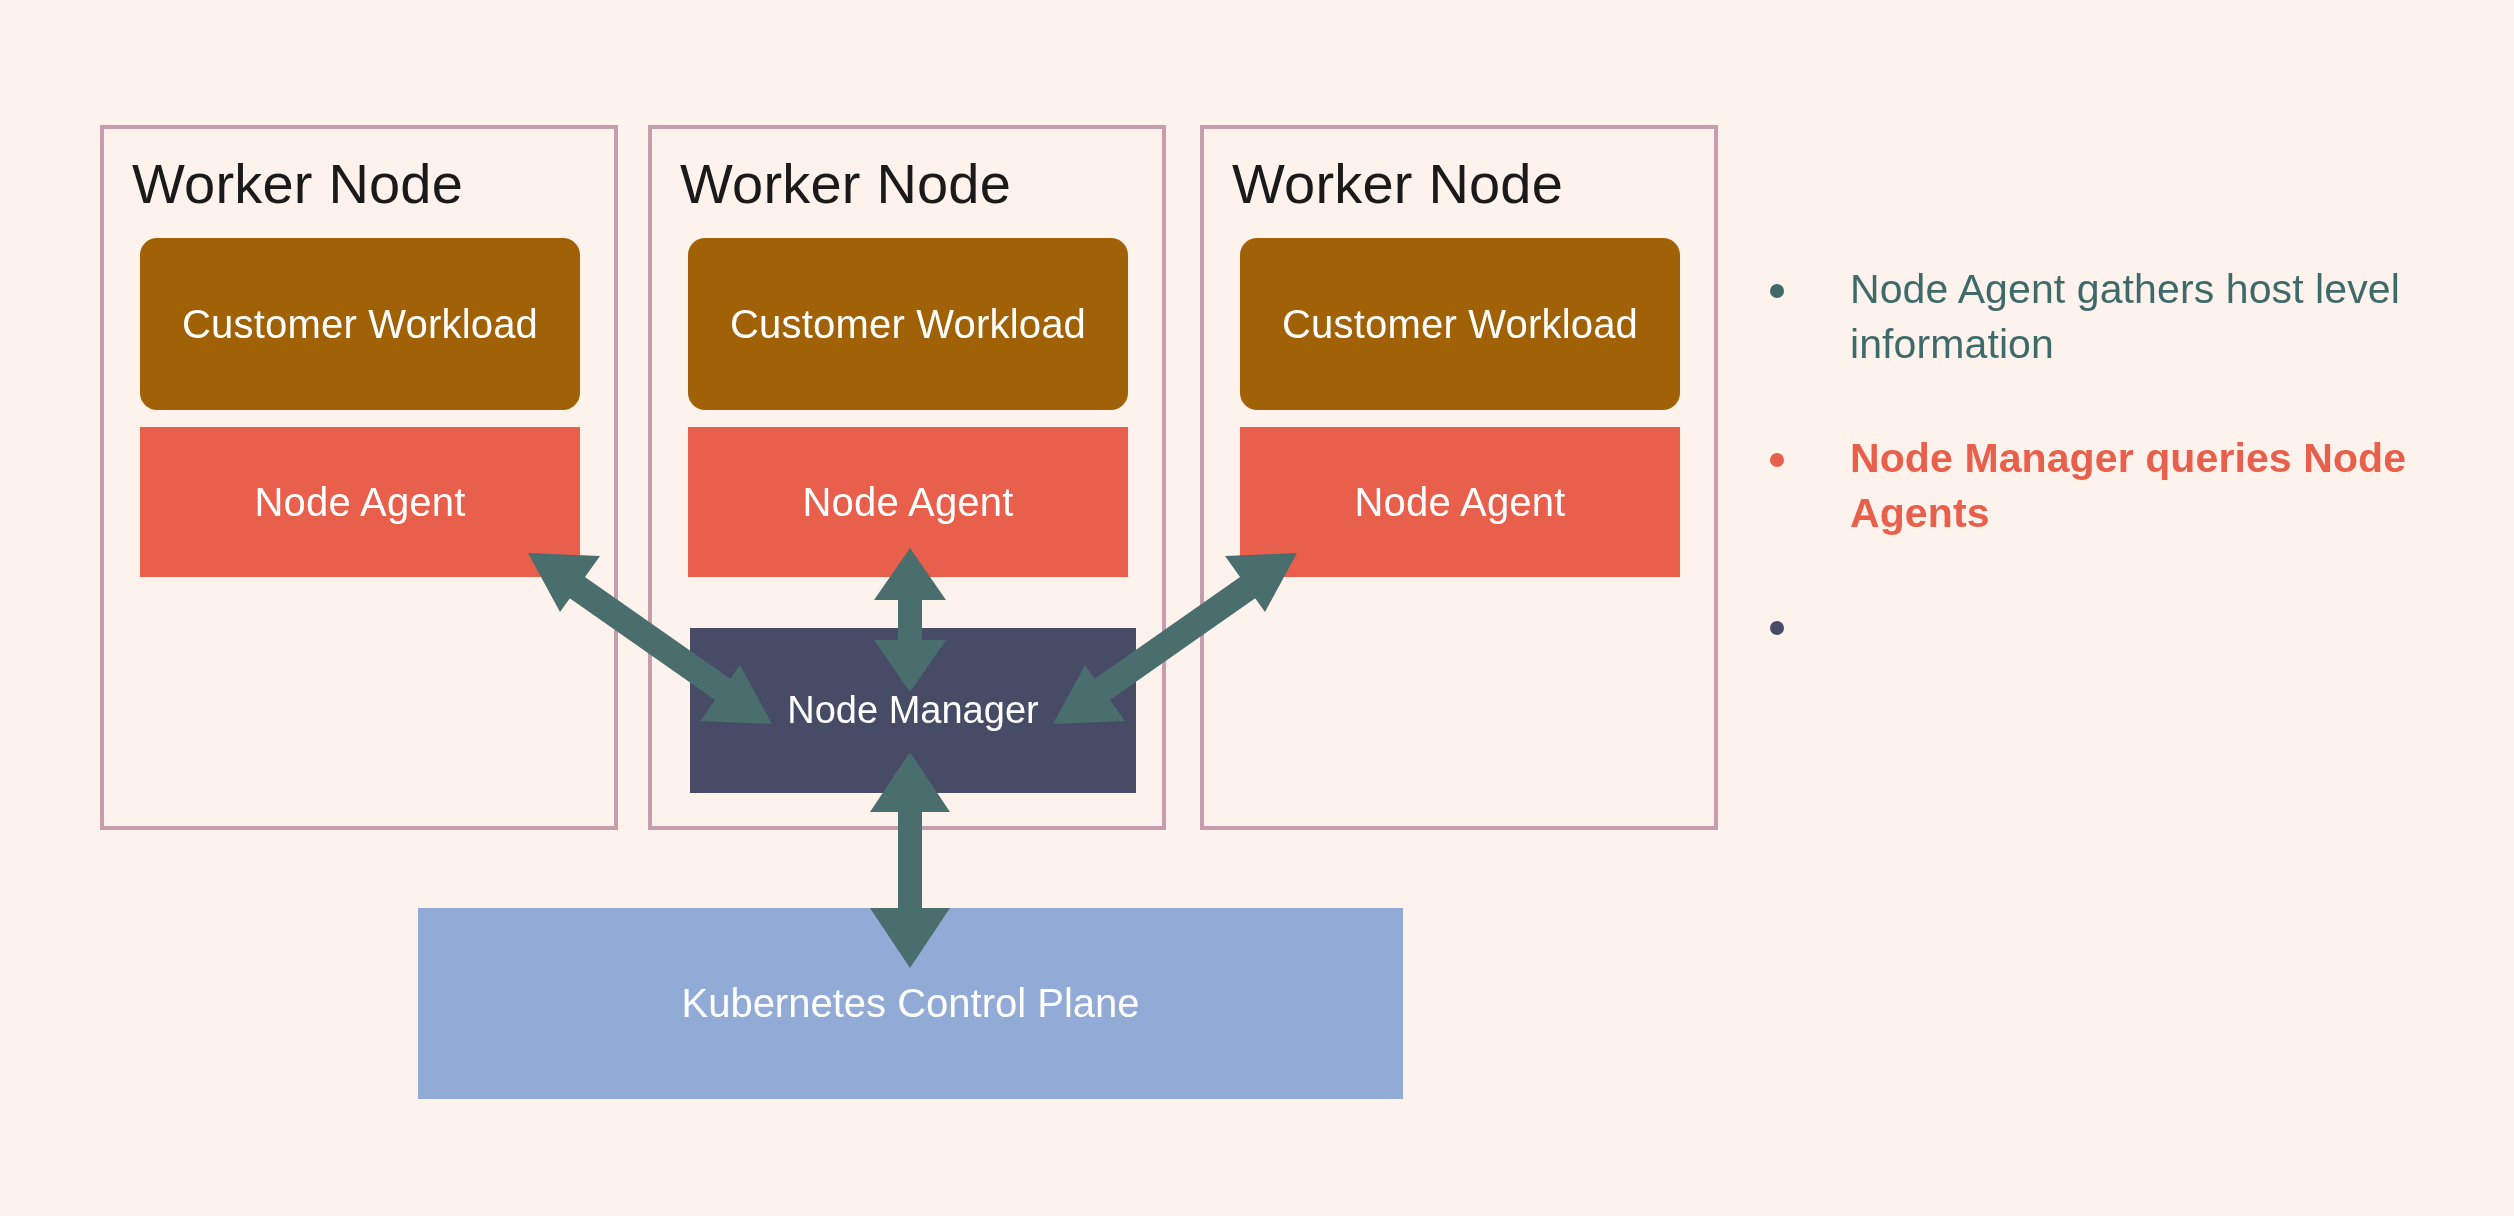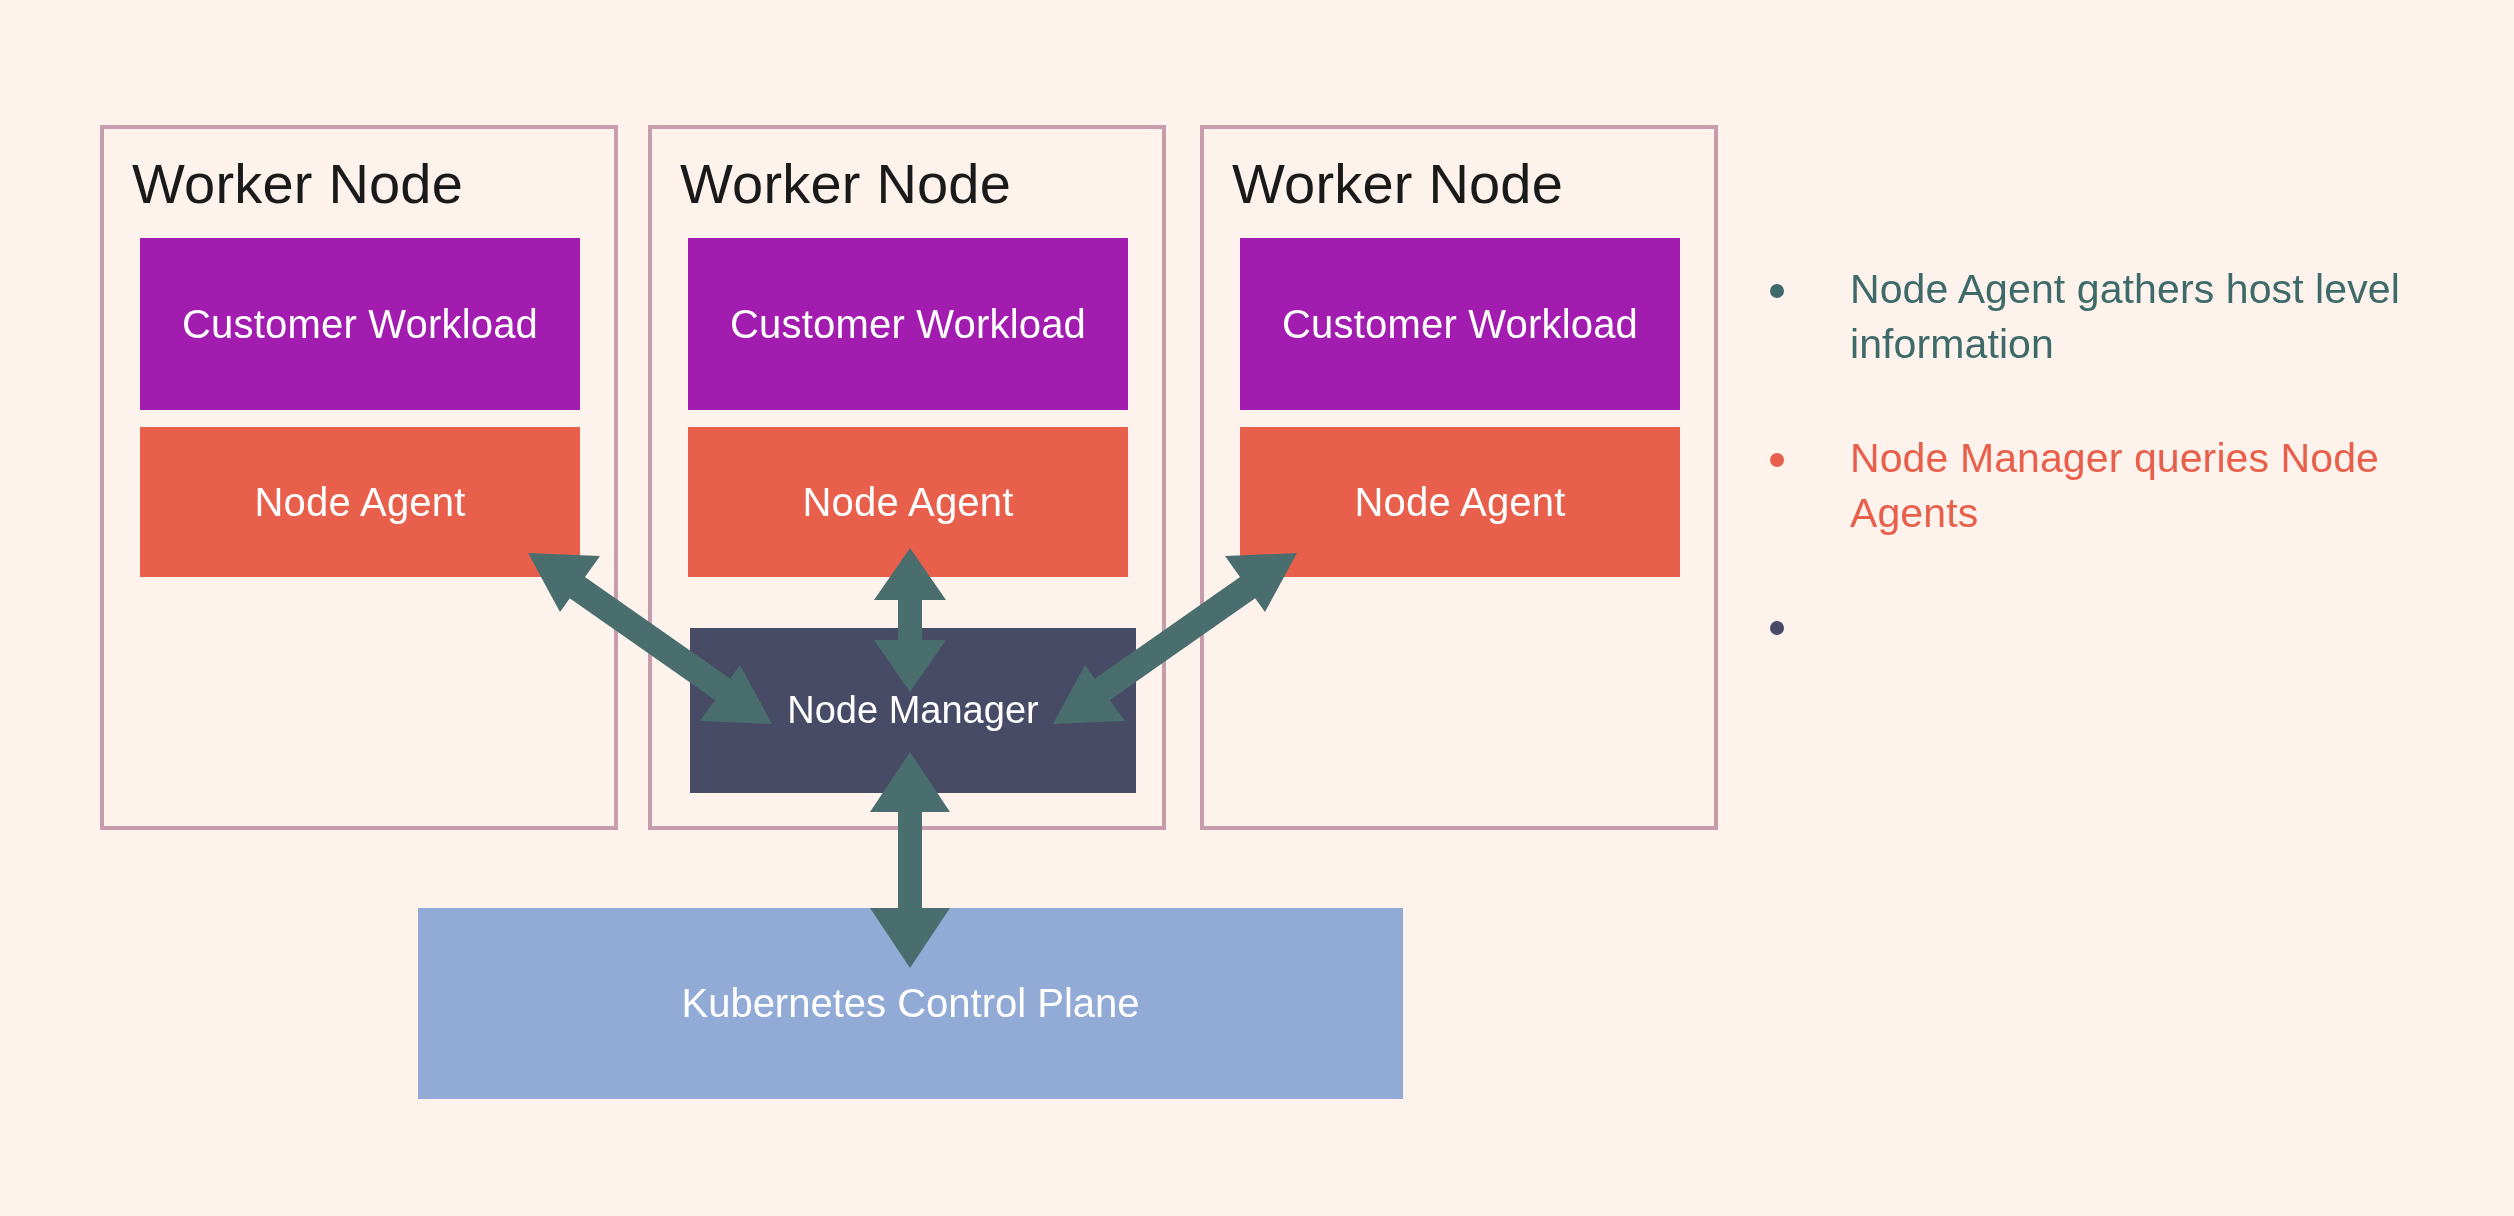--- a/index.html
+++ b/index.html
@@ -52,22 +52,23 @@
     display: flex;
     align-items: center;
     justify-content: center;
     color: #FFFFFF;
     font-size: 40px;
     letter-spacing: 0.2px;
     white-space: nowrap;
   }
 
   .workload-block {
-    background: #a21caf;
+    background: #a16207;
     height: 172px;
+    border-radius: 17px;
   }
   .agent-block {
     background: #E8604C;
     height: 150px;
   }
 
   
   #workload-1 { left: 140px; top: 238px; width: 440px; }
   #agent-1    { left: 140px; top: 427px; width: 440px; }
   
@@ -210,21 +211,21 @@
 
   <div id="bullet-list">
 
     <div class="bullet-item">
       <span class="bullet-marker" style="background:#3F6A6A;"></span>
       <span class="bullet-text" style="color:#3F6A6A;">Node Agent gathers host level information</span>
     </div>
 
     <div class="bullet-item">
       <span class="bullet-marker" style="background:#E8604C;"></span>
-      <span class="bullet-text" style="color:#E8604C;">Node Manager queries Node Agents</span>
+      <span class="bullet-text" style="color:#E8604C;font-weight:bold;">Node Manager queries Node Agents</span>
     </div>
 
     <div class="bullet-item">
       <span class="bullet-marker" style="background:#474B66;"></span>
     </div>
 
   </div>
 
 </div>
 

